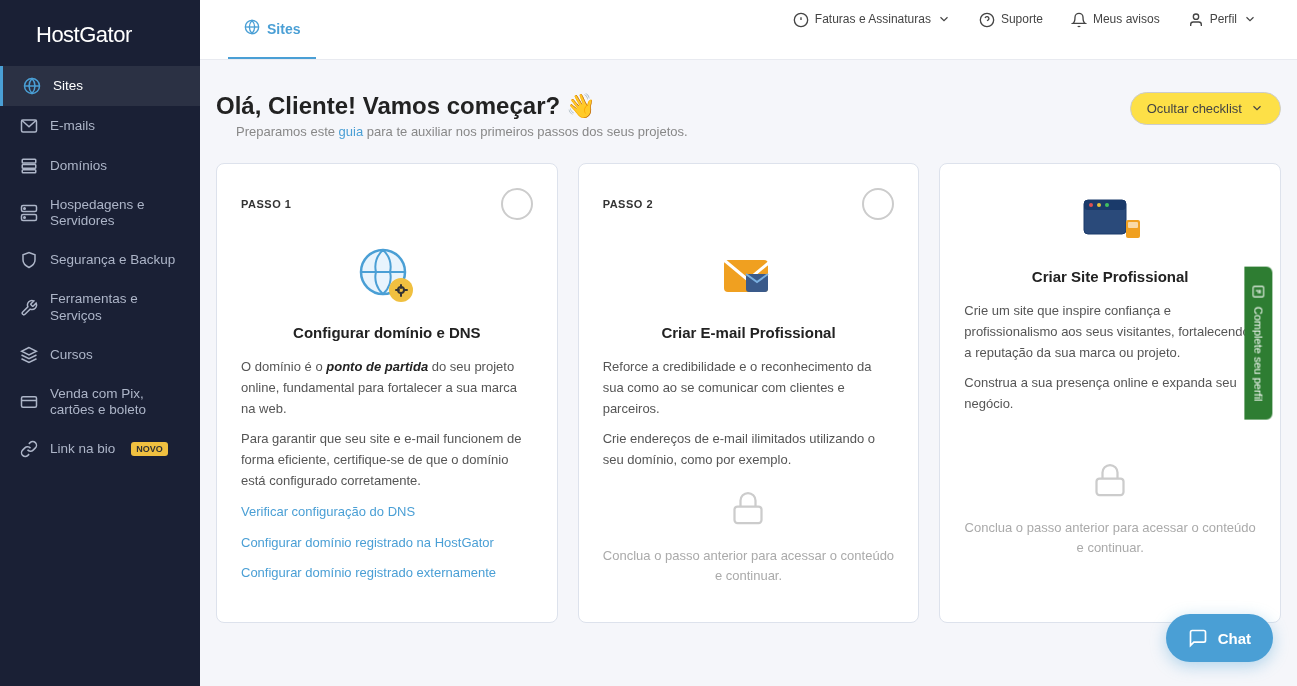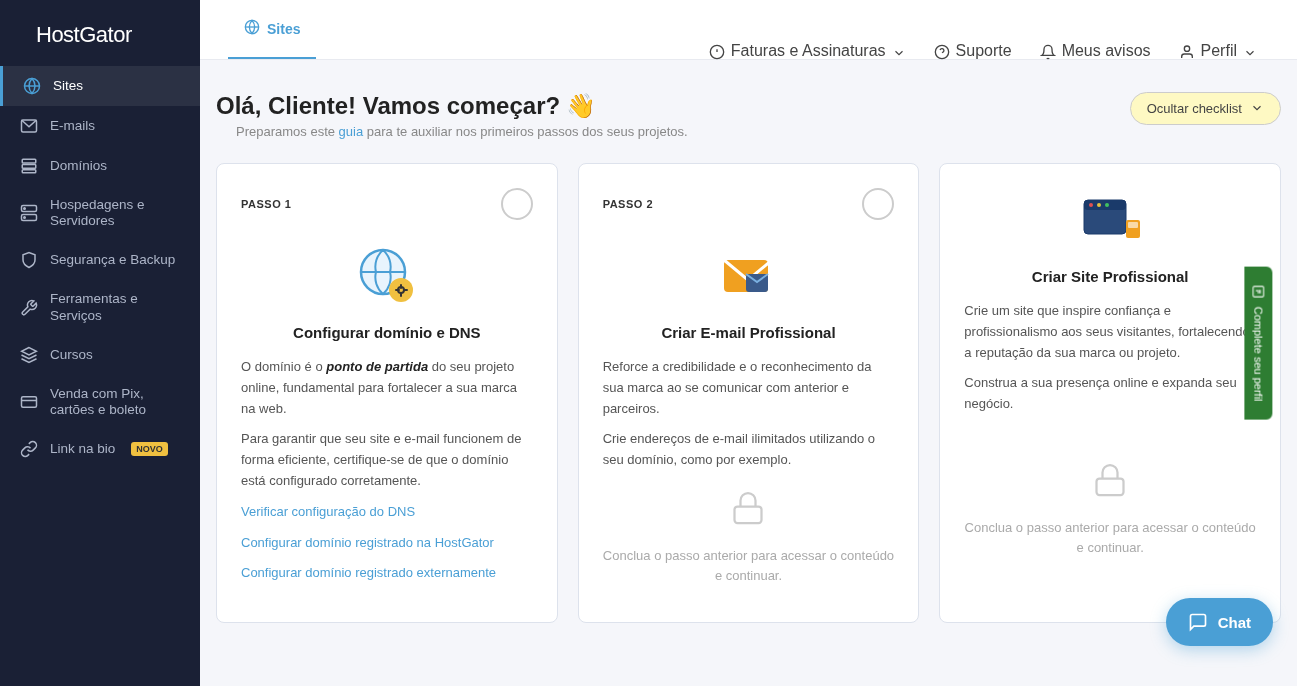--- a/index.html
+++ b/index.html
@@ -77,22 +77,22 @@
       height: 100%;
       cursor: pointer;
       font-size: 14px;
       color: #333;
       border-bottom: 2px solid transparent;
     }
     .topnav-item.active { border-bottom: 2px solid #4a9fd5; color: #4a9fd5; font-weight: 600; }
     .topnav-spacer { flex: 1; }
     .topnav-right { display: flex; align-items: center; gap: 4px; }
     .topnav-icon-btn {
-      display: flex; align-items: flex-end; gap: 6px; padding: 0 12px;
-      cursor: pointer; font-size: 16px; color: #444;
+      display: flex; align-items: flex-start; gap: 6px; padding: 12px 12px;
+      cursor: pointer; font-size: 12px; color: #444;
       height: 60px;
     }
 
     
     .page-content {
       flex: 1;
       overflow-y: auto;
       padding: 32px 16px;
       position: relative;
     }
@@ -103,21 +103,21 @@
       align-items: flex-start;
       margin-bottom: 24px;
     }
     .page-title { font-size: 24px; font-weight: 700; color: #222; }
     .page-subtitle { font-size: 13px; color: #888; margin-top: 4px; margin-left: 20px; }
     .page-subtitle a { color: #4a9fd5; text-decoration: none; }
     .hide-checklist-btn {
       display: flex; align-items: flex-start; gap: 8px;
       border: 1.5px solid #ccc; border-radius: 20px;
       padding: 8px 16px; font-size: 13px; color: #444;
-      cursor: pointer; background: #fef9c3;
+      cursor: pointer; background: #fde047;
     }
 
     
     .steps-grid {
       display: grid;
       grid-template-columns: repeat(3, 1fr);
       gap: 20px;
     }
     .step-card {
       background: #fff;
@@ -156,21 +156,21 @@
       flex: 1;
       color: #aaa;
       text-align: center;
     }
     .step-locked .lock-icon { font-size: 32px; margin-bottom: 12px; color: #ccc; }
     .step-locked p { font-size: 13px; color: #aaa; line-height: 1.5; }
 
     
     .chat-btn {
       position: fixed;
-      bottom: 40px;
+      bottom: 24px;
       right: 24px;
       background: #4a9fd5;
       color: #fff;
       border: none;
       border-radius: 28px;
       padding: 14px 22px;
       display: flex;
       align-items: center;
       gap: 10px;
       font-size: 15px;
@@ -406,21 +406,21 @@
 
           <svg width="64" height="64" viewBox="0 0 64 64" fill="none">
             <rect x="8" y="16" width="44" height="32" rx="4" fill="#f0a020"></rect>
             <polyline points="8,16 32,36 56,16" stroke="#fff" stroke-width="3" fill="none"></polyline>
             <rect x="30" y="30" width="22" height="18" rx="3" fill="#3a5a8a"></rect>
             <polyline points="30,30 41,38 52,30" stroke="#7ab0e0" stroke-width="2" fill="none"></polyline>
           </svg>
         </div>
         <div class="step-title">Criar E-mail Profissional</div>
         <div class="step-body">
-          <p>Reforce a credibilidade e o reconhecimento da sua marca ao se comunicar com anterior e parceiros.</p>
+          <p>Reforce a credibilidade e o reconhecimento da sua como ao se comunicar com clientes e parceiros.</p>
           <p>Crie endereços de e-mail ilimitados utilizando o seu domínio, como por exemplo.</p>
         </div>
         <div class="step-locked">
           <div class="lock-icon">
             <svg width="36" height="36" viewBox="0 0 24 24" fill="none" stroke="#ccc" stroke-width="1.5">
                 <rect x="3" y="11" width="18" height="11" rx="2"></rect>
                 <path d="M7 11V7a5 5 0 0 1 10 0v4"></path>
               </svg>
           </div>
           <p>Conclua o passo anterior para acessar o conteúdo e continuar.</p>

